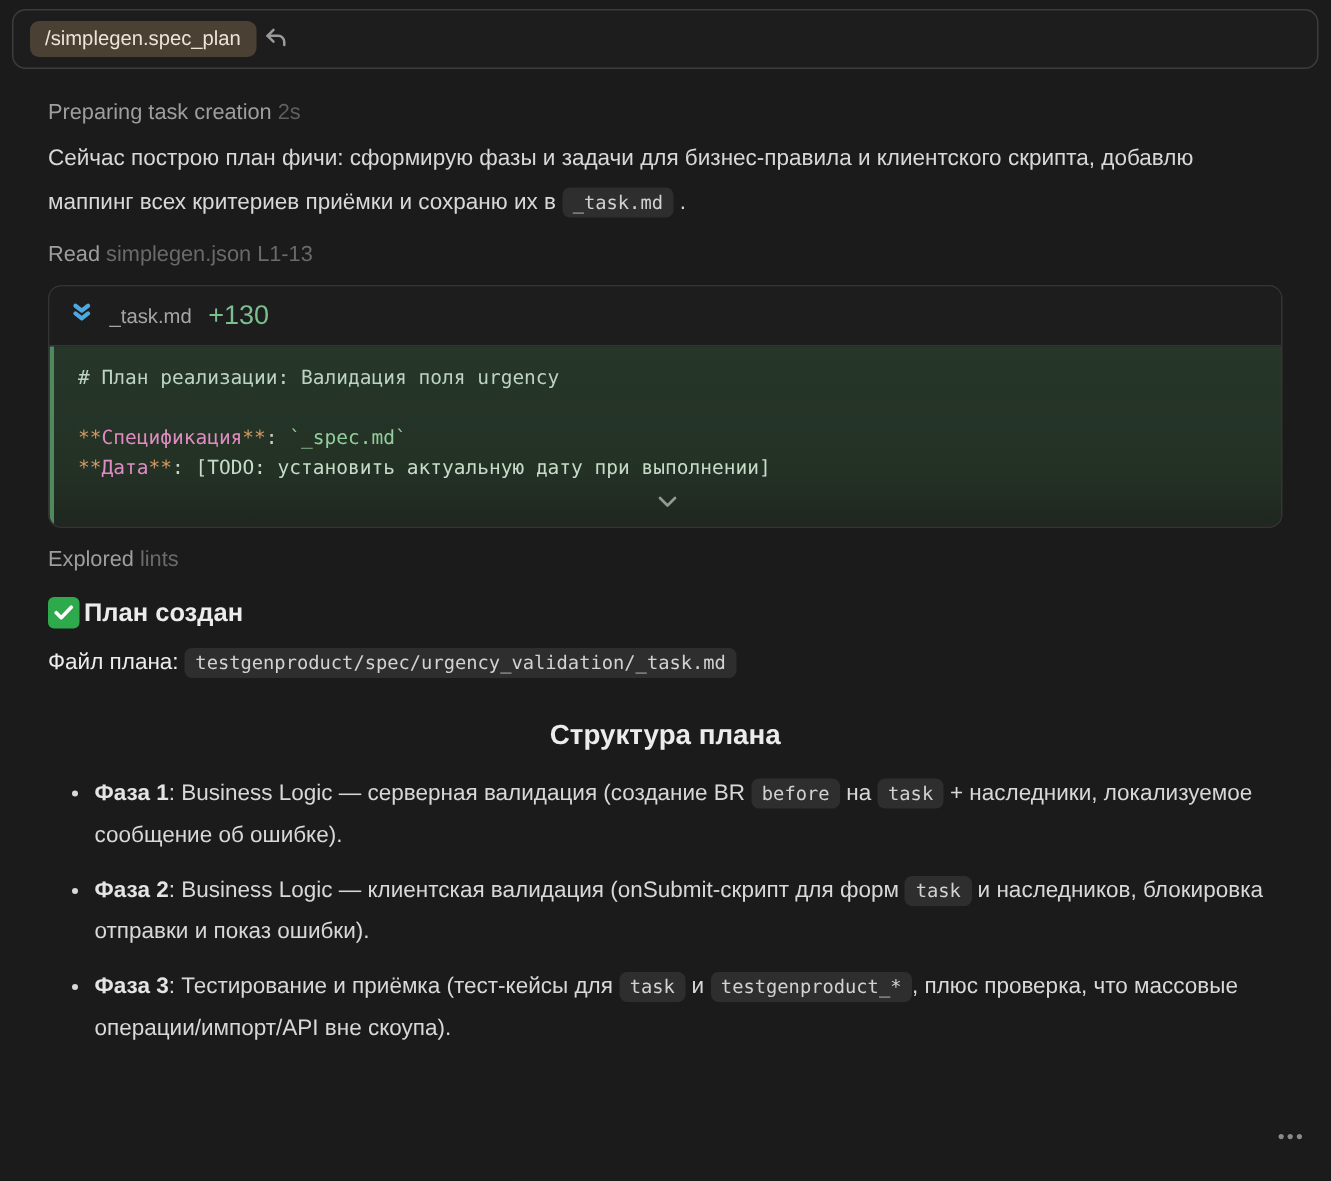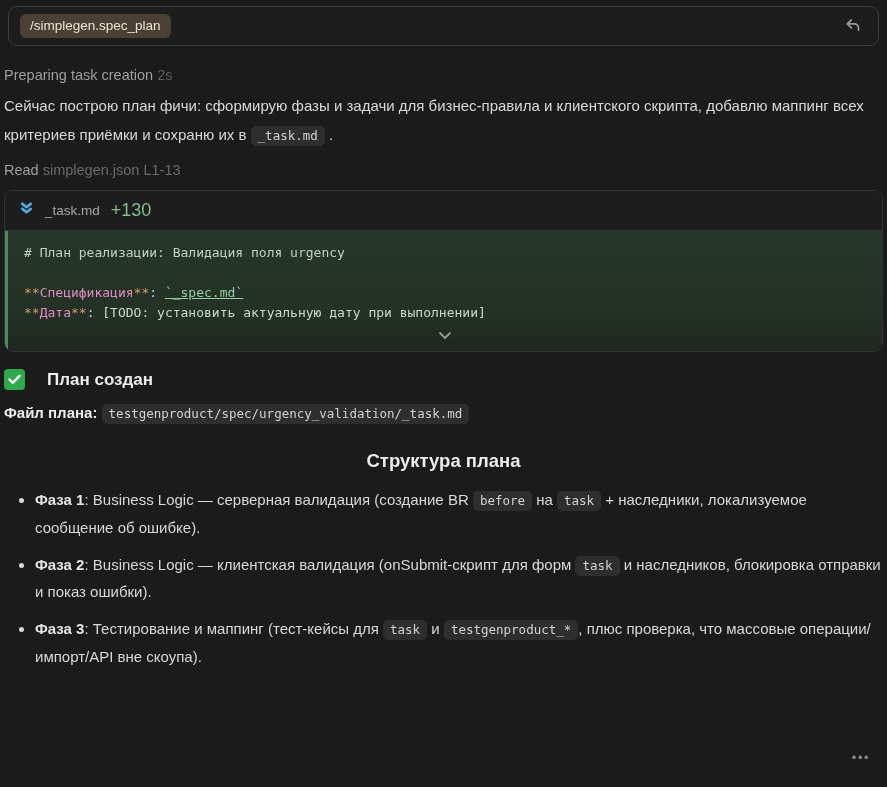--- a/index.html
+++ b/index.html
@@ -14,37 +14,37 @@
 
   
   .command-bar {
     margin: 6px 8px 0 8px;
     height: 40px;
     border: 1px solid #3d3d3d;
     border-radius: 9px;
     background: #1d1d1d;
     display: flex;
     align-items: center;
-    justify-content: space-between;
+    justify-content: flex-start;
     padding: 0 12px 0 11px;
   }
   .command-pill {
     background: #4a4033;
     color: #ece4d4;
     font-size: 13.5px;
     padding: 4px 10px 5px;
     border-radius: 6px;
     cursor: default;
   }
   .undo-btn {
     background: none; border: none; cursor: pointer;
     display: flex; align-items: center; padding: 4px;
   }
 
-  .content { padding: 0 4px; }
+  .content { padding: 0 32px; }
 
   
   .status-line { margin-top: 21px; font-size: 14.5px; color: #9e9e9e; }
   .status-line .duration { color: #5f5f5f; }
   .tool-line { font-size: 14.5px; color: #9e9e9e; margin-top: 13px; cursor: pointer; }
   .tool-line .tool-target { color: #6a6a6a; }
 
   
   .para { font-size: 15px; line-height: 1.9; color: #d8d8d8; margin-top: 9px; }
   .inline-code {
@@ -79,42 +79,42 @@
     padding: 12px 16px 0 16px;
     font-family: "DejaVu Sans Mono", monospace;
     font-size: 13px;
     line-height: 20px;
     white-space: pre;
   }
   .seg-heading { color: #bcd3c5; }
   .seg-star    { color: #d19a66; }
   .seg-label   { color: #df8cc2; }
   .seg-punct   { color: #c9d1c9; }
-  .seg-code    { color: #93ce9e; text-decoration: underline; }
+  .seg-code    { color: #93ce9e; }
   .seg-todo    { color: #c6dcc8; }
   .diff-expand {
     display: flex; justify-content: center;
     padding: 3px 0 5px 0;
     color: #939b93;
     cursor: pointer;
   }
 
   
-  .check-row { display: flex; align-items: center; gap: 22px; margin-top: 17px; }
+  .check-row { display: flex; align-items: center; gap: 3px; margin-top: 17px; }
   .check-box {
     width: 21px; height: 21px;
     background: #2ea94c;
     border-radius: 4px;
     display: flex; align-items: center; justify-content: center;
     flex: none;
   }
   .check-label { font-size: 17px; font-weight: bold; color: #ececec; }
 
   .file-line { margin-top: 14px; font-size: 15px; }
-  .file-line .label { font-weight: bold; color: #ececec; }
+  .file-line .label { font-weight: normal; color: #ececec; }
 
   
   .structure-heading { margin-top: 29px; font-size: 18.5px; font-weight: bold; color: #ececec; text-align: center; }
   .phase-list { margin-top: 14px; padding-left: 31px; }
   .phase-list li { font-size: 15px; line-height: 1.85; margin-bottom: 9px; color: #d8d8d8; }
   .phase-list li::marker { color: #d8d8d8; }
   .phase-title { font-weight: bold; color: #e4e4e4; }
 
   .outro { margin-top: 6px; }
 
@@ -168,20 +168,23 @@
         </svg>
       </span>
       <span class="diff-filename">_task.md</span>
       <span class="diff-added">+130</span>
     </div>
     <div class="diff-body"><div><span class="seg-heading"># План реализации: Валидация поля urgency</span></div><div><span> </span></div><div><span class="seg-star">**</span><span class="seg-label">Спецификация</span><span class="seg-star">**</span><span class="seg-punct">: </span><span class="seg-code">`_spec.md`</span></div><div><span class="seg-star">**</span><span class="seg-label">Дата</span><span class="seg-star">**</span><span class="seg-punct">: </span><span class="seg-todo">[TODO: установить актуальную дату при выполнении]</span></div><div class="diff-expand"><span><svg width="14" height="9" viewBox="0 0 14 9" fill="none" stroke="#939b93" stroke-width="1.8" stroke-linecap="round" stroke-linejoin="round">
               <path d="M2 2 L7 7 L12 2"></path>
             </svg></span></div></div>
   </div>
 
+  <div class="tool-line">
+    <span>Explored </span><span class="tool-target">lints</span>
+  </div>
 
   <div class="check-row">
     <span class="check-box">
       <svg width="13" height="11" viewBox="0 0 13 11" fill="none" stroke="#ffffff" stroke-width="2.4" stroke-linecap="round" stroke-linejoin="round">
           <path d="M1.5 5.5 L4.8 8.8 L11.5 1.8"></path>
         </svg>
     </span>
     <span class="check-label">План создан</span>
   </div>
 
@@ -193,20 +196,20 @@
   <h2 class="structure-heading">Структура плана</h2>
 
   <ul class="phase-list">
     <li>
       <span class="phase-title">Фаза 1</span><span>: Business Logic — серверная валидация (создание BR </span><code class="inline-code">before</code><span> на </span><code class="inline-code">task</code><span> + наследники, локализуемое сообщение об ошибке).</span>
     </li>
     <li>
       <span class="phase-title">Фаза 2</span><span>: Business Logic — клиентская валидация (onSubmit-скрипт для форм </span><code class="inline-code">task</code><span> и наследников, блокировка отправки и показ ошибки).</span>
     </li>
     <li>
-      <span class="phase-title">Фаза 3</span><span>: Тестирование и маппинг (тест-кейсы для </span><code class="inline-code">task</code><span> и </span><code class="inline-code">testgenproduct_*</code><span>, плюс проверка, что массовые операции/импорт/API вне скоупа).</span>
+      <span class="phase-title">Фаза 3</span><span>: Тестирование и приёмка (тест-кейсы для </span><code class="inline-code">task</code><span> и </span><code class="inline-code">testgenproduct_*</code><span>, плюс проверка, что массовые операции/импорт/API вне скоупа).</span>
     </li>
   </ul>
 
 
 </div>
 
 <button class="more-btn">•••</button>
 
 </body></html>

